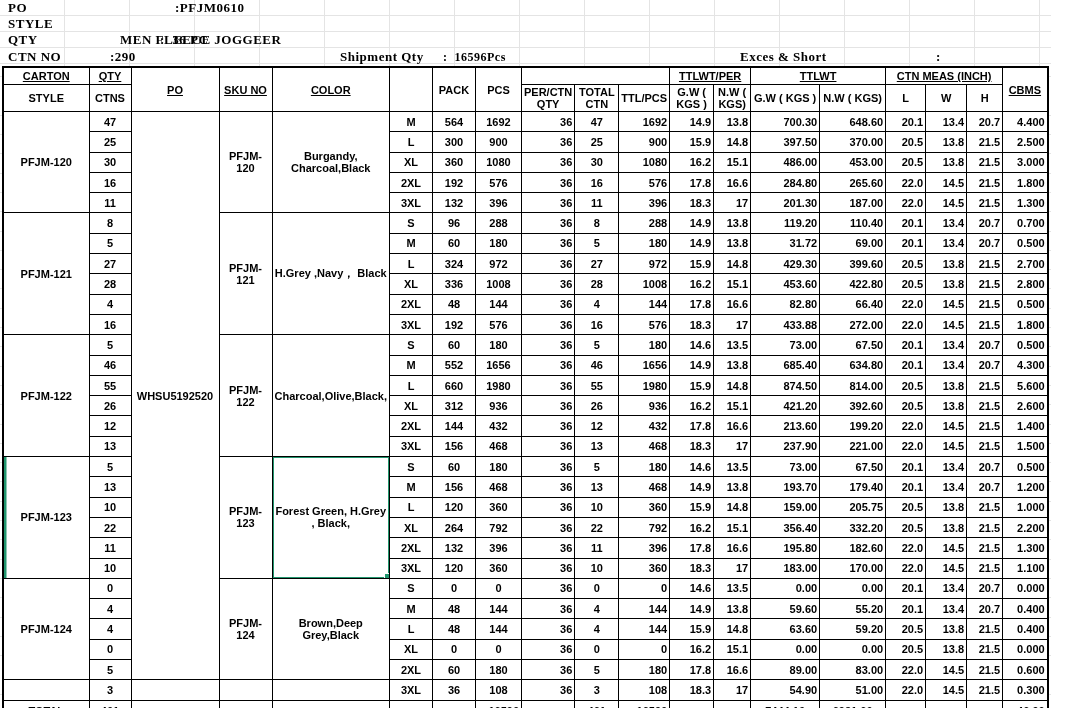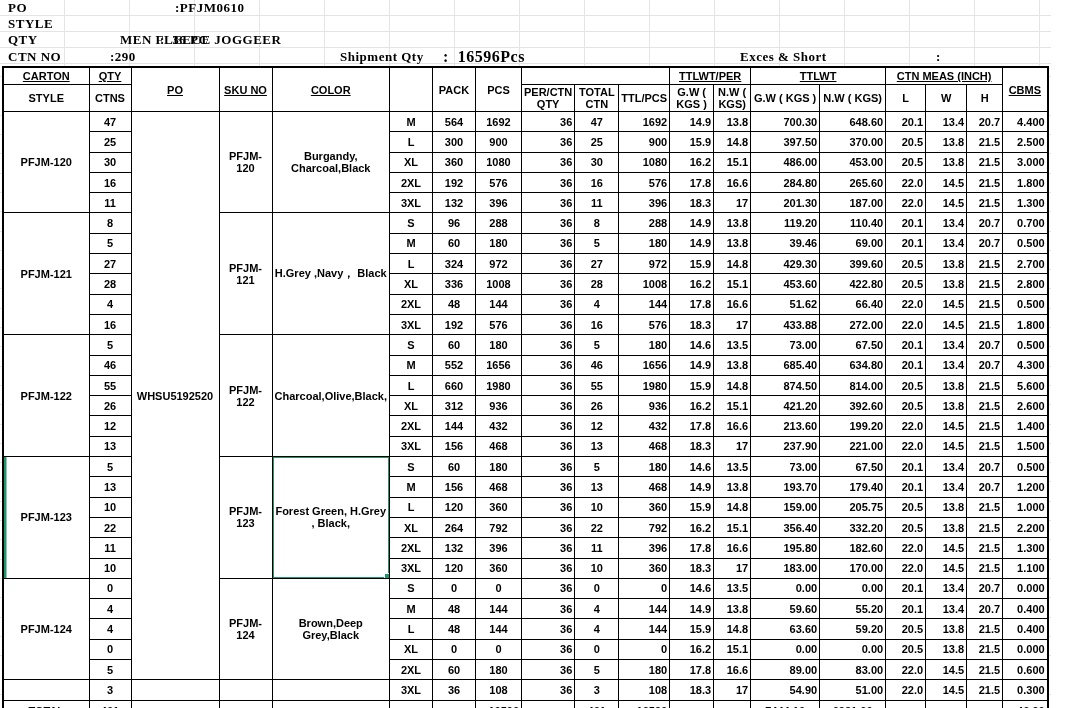--- a/index.html
+++ b/index.html
@@ -43,21 +43,21 @@
   <div class="topsheet">
     <span class="toplbl" style="left:8px;top:0">PO</span>
     <span class="toplbl" style="left:175px;top:0">:PFJM0610</span>
     <span class="toplbl" style="left:8px;top:16px">STYLE</span>
     <span class="toplbl" style="left:120px;top:32px">MEN FLEECE JOGGEER</span>
     <span class="toplbl" style="left:8px;top:32px">QTY</span>
     <span class="toplbl" style="left:160px;top:32px">:  36 PC</span>
     <span class="toplbl" style="left:8px;top:49px">CTN NO</span>
     <span class="toplbl" style="left:110px;top:49px">:290</span>
     <span class="toplbl" style="left:340px;top:49px">Shipment Qty</span>
-    <span class="toplbl" style="left:443px;top:49px;font-size:16px">:  16596Pcs</span>
+    <span class="toplbl" style="left:443px;top:49px;font-size:12px">:  16596Pcs</span>
     <span class="toplbl" style="left:740px;top:49px">Exces &amp; Short</span>
     <span class="toplbl" style="left:936px;top:49px">:</span>
   </div>
 
   <table class="grid">
     <colgroup>
       <col style="width:86px">
         <col style="width:42px">
         <col style="width:88px">
         <col style="width:53px">
@@ -221,21 +221,21 @@
         <tr>
           <td class="c">5</td>
           <td class="c">M</td>
           <td class="c">60</td>
           <td class="c">180</td>
           <td class="r">36</td>
           <td class="c">5</td>
           <td class="r">180</td>
           <td class="r">14.9</td>
           <td class="r">13.8</td>
-          <td class="r">39.46</td>
+          <td class="r">31.72</td>
           <td class="r">69.00</td>
           <td class="r">20.1</td>
           <td class="r dblL">13.4</td>
           <td class="r dblL">20.7</td>
           <td class="r">0.500</td>
         </tr>
         <tr>
           <td class="c">27</td>
           <td class="c">L</td>
           <td class="c">324</td>
@@ -272,21 +272,21 @@
         <tr>
           <td class="c">4</td>
           <td class="c">2XL</td>
           <td class="c">48</td>
           <td class="c">144</td>
           <td class="r">36</td>
           <td class="c">4</td>
           <td class="r">144</td>
           <td class="r">17.8</td>
           <td class="r">16.6</td>
-          <td class="r">51.62</td>
+          <td class="r">82.80</td>
           <td class="r">66.40</td>
           <td class="r">22.0</td>
           <td class="r dblL">14.5</td>
           <td class="r dblL">21.5</td>
           <td class="r">0.500</td>
         </tr>
         <tr>
           <td class="c">16</td>
           <td class="c">3XL</td>
           <td class="c">192</td>

